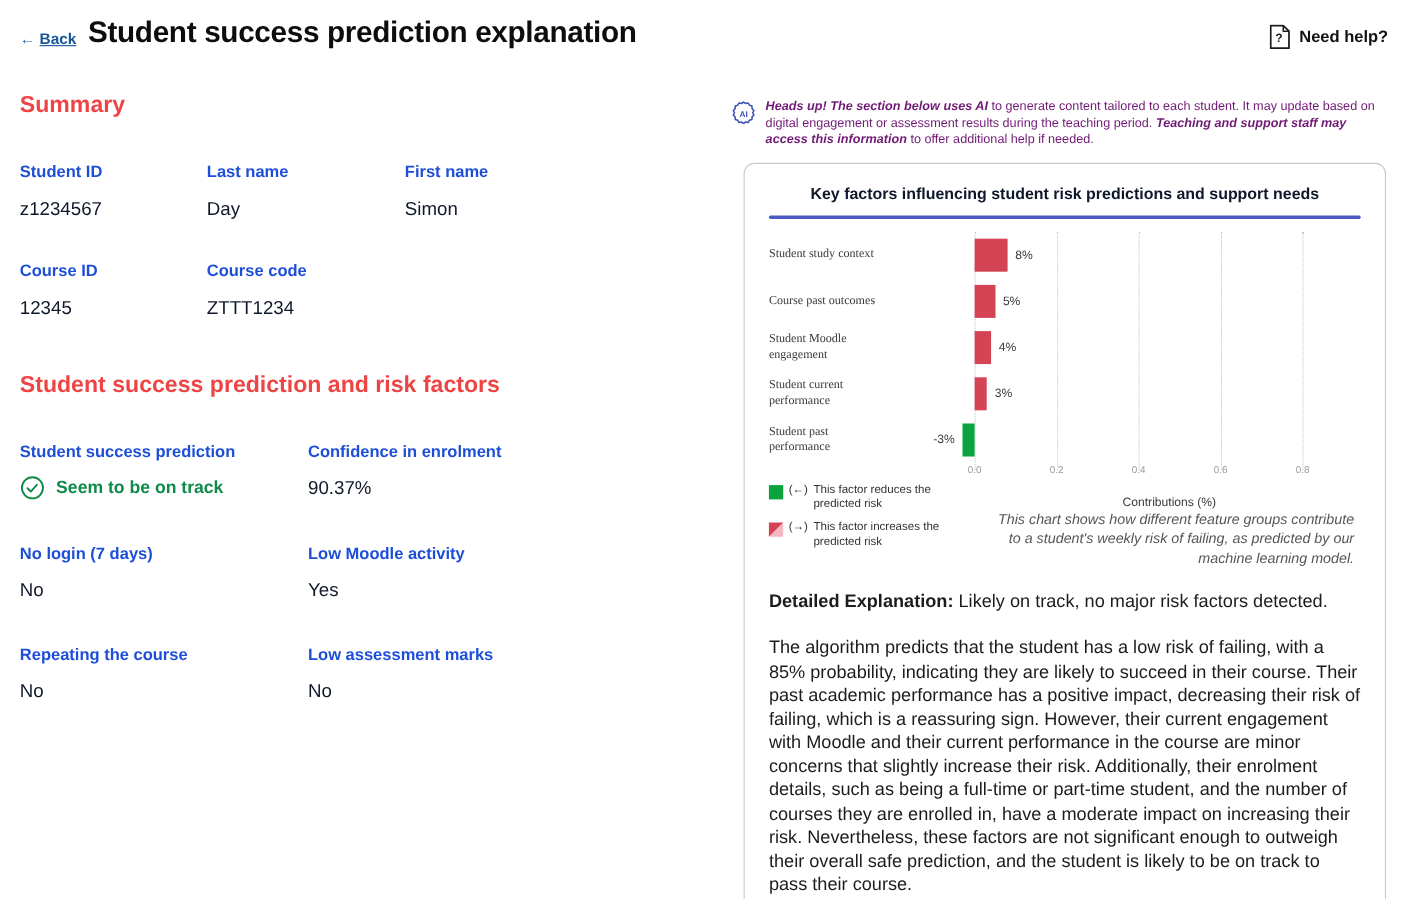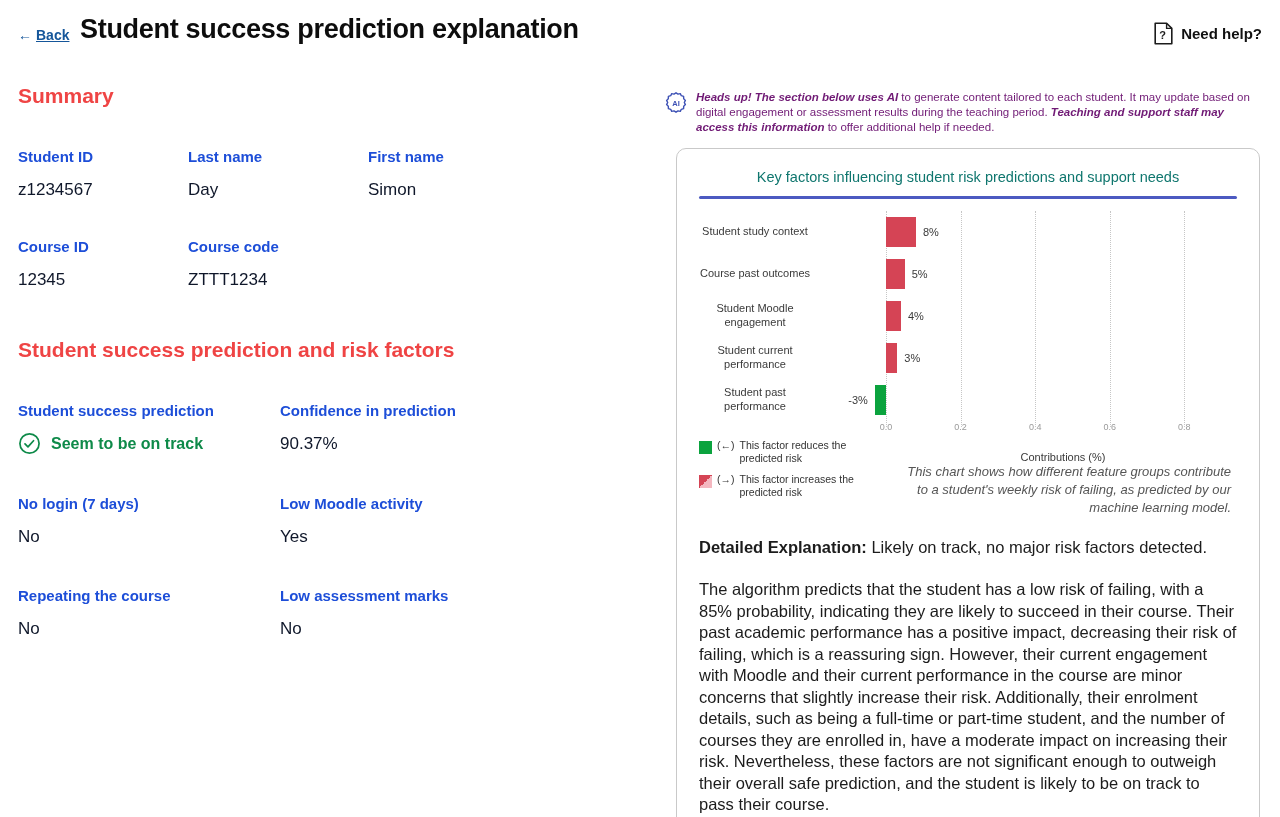--- a/index.html
+++ b/index.html
@@ -29,29 +29,29 @@
   
   .ai-notice{position:absolute;left:664px;top:90px;width:600px;display:flex;gap:8px;
              color:#701a75;}
   .ai-notice .txt{font-size:11.5px;line-height:1.32;width:566px;}
   .ai-notice b{font-weight:700;font-style:italic;}
 
   
   .card{position:absolute;left:676px;top:148px;width:584px;min-height:628px;
         box-sizing:border-box;border:1px solid #c9c9c9;border-radius:10px;
         padding:20px 22px 18px;background:#fff;}
-  .chart-title{font-size:14.5px;font-weight:400;text-align:center;color:#0f766e;}
+  .chart-title{font-size:14.5px;font-weight:700;text-align:center;color:#0f172a;}
   .title-rule{height:3px;background:#4c5ac1;margin-top:11px;border-radius:2px;}
 
   .chart-body{position:relative;margin-top:12px;}
   .chart-gridlines{position:absolute;left:120px;right:8px;top:0;bottom:8px;pointer-events:none;}
   .gridline{position:absolute;top:0;bottom:0;width:0;border-left:1px dotted #c6c6c6;}
   .chart-row{display:flex;height:42px;align-items:center;}
-  .chart-cat{width:112px;padding-right:8px;text-align:center;font-size:11px;
-             color:#3a3a3a;line-height:1.25;}
+  .chart-cat{width:112px;padding-right:8px;text-align:left;font-size:11px;
+             color:#3a3a3a;line-height:1.25;font-family:Liberation Serif, serif;}
   .chart-track{position:relative;flex:1;height:100%;margin-right:8px;}
   .chart-bar{position:absolute;top:6px;height:30px;}
   .chart-val{position:absolute;top:50%;transform:translateY(-50%);font-size:11px;
              color:#3a3a3a;white-space:nowrap;}
   .chart-ticks{position:relative;height:14px;margin-left:120px;margin-right:8px;}
   .tick{position:absolute;top:1px;transform:translateX(-50%);font-size:9px;color:#9a9a9a;}
 
   .chart-footer{display:flex;margin-top:4px;}
   .chart-legend{width:190px;font-size:10.5px;color:#333;}
   .legend-item{display:flex;gap:5px;margin-bottom:8px;align-items:flex-start;line-height:1.25;}
@@ -121,21 +121,21 @@
           <span style="display:flex;">
             <svg width="23" height="23" viewBox="0 0 24 24">
               <circle cx="12" cy="12" r="10" fill="none" stroke="#0e8a49" stroke-width="1.8"></circle>
               <path d="M7.3 12.4l3.1 3.1 5.8-6.4" fill="none" stroke="#0e8a49" stroke-width="1.8" stroke-linecap="round" stroke-linejoin="round"></path>
             </svg>
           </span>
           <span>Seem to be on track</span>
         </div>
       </div>
       <div class="field">
-        <div class="f-label">Confidence in prediction</div>
+        <div class="f-label">Confidence in enrolment</div>
         <div class="f-value">90.37%</div>
       </div>
       <div class="field">
         <div class="f-label">No login (7 days)</div>
         <div class="f-value">No</div>
       </div>
       <div class="field">
         <div class="f-label">Low Moodle activity</div>
         <div class="f-value">Yes</div>
       </div>

